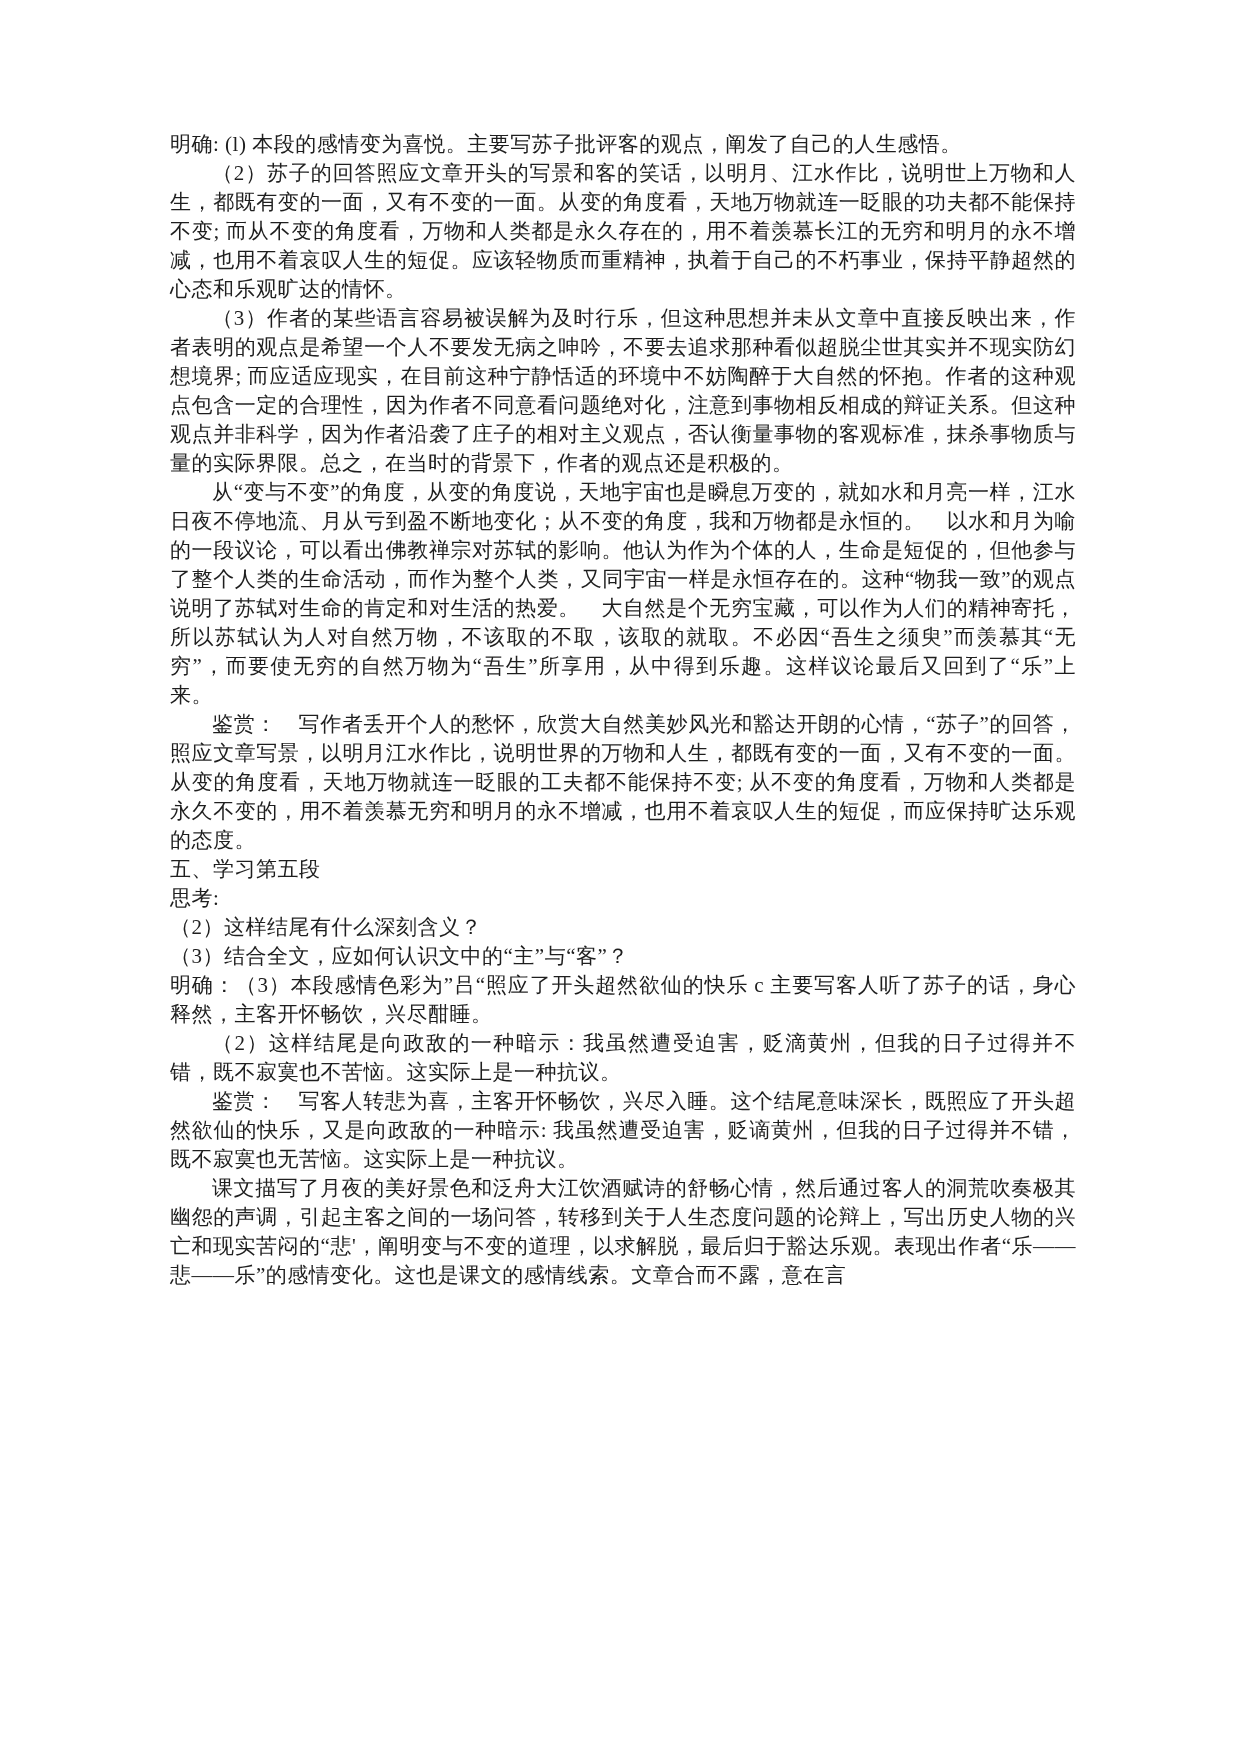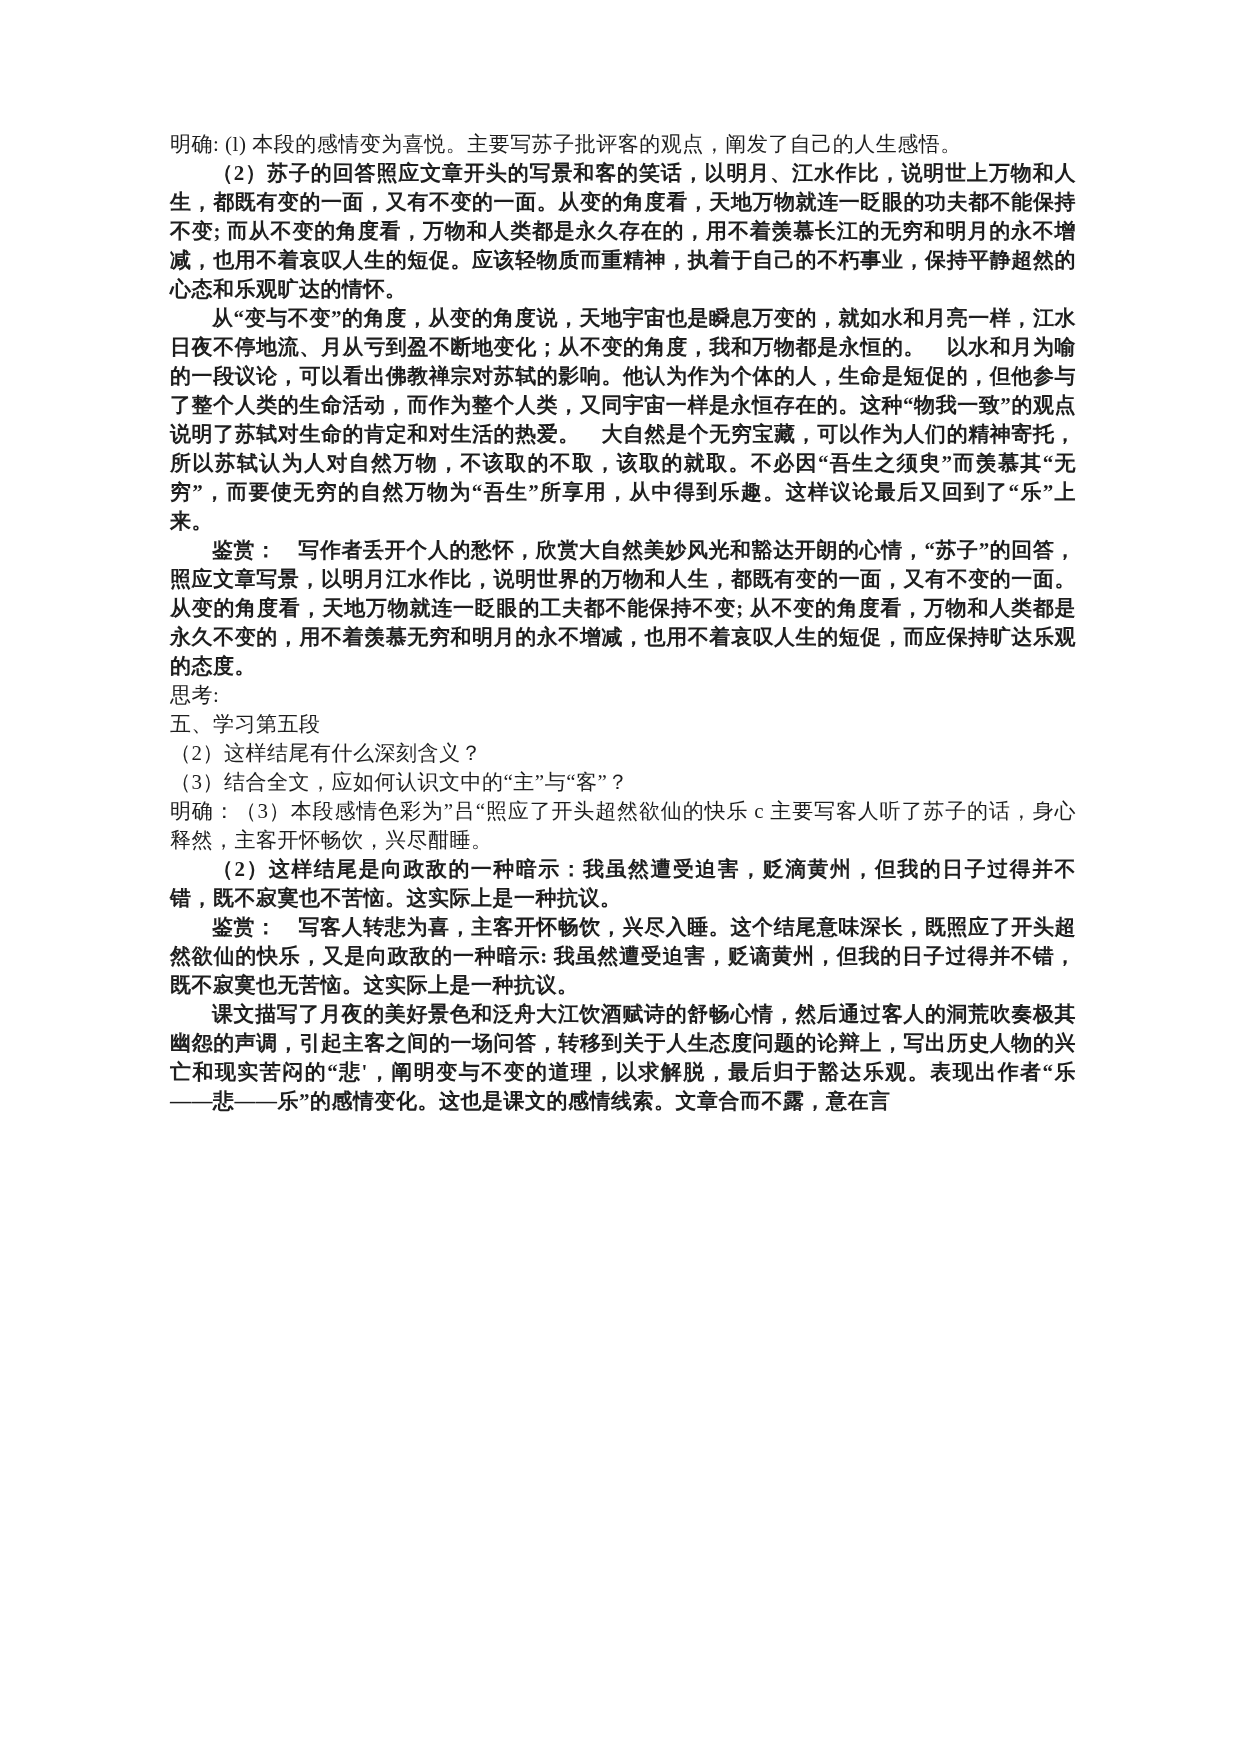--- a/index.html
+++ b/index.html
@@ -28,34 +28,34 @@
     text-align: justify;
     letter-spacing: 0.5px;
   }
   .doc-body p.para {
     margin: 0;
     padding: 0;
     word-break: break-all;
   }
   .doc-body p.para.indent {
     text-indent: 2em;
-    font-weight: bold;
   }
 </style>
 </head>
 <body>
 
 <div class="page">
   <div class="doc-body" id="doc-body">
       <p class="para">明确: (l) 本段的感情变为喜悦。主要写苏子批评客的观点，阐发了自己的人生感悟。</p>
       <p class="para indent">（2）苏子的回答照应文章开头的写景和客的笑话，以明月、江水作比，说明世上万物和人生，都既有变的一面，又有不变的一面。从变的角度看，天地万物就连一眨眼的功夫都不能保持不变; 而从不变的角度看，万物和人类都是永久存在的，用不着羡慕长江的无穷和明月的永不增减，也用不着哀叹人生的短促。应该轻物质而重精神，执着于自己的不朽事业，保持平静超然的心态和乐观旷达的情怀。</p>
+      <p class="para indent">（3）作者的某些语言容易被误解为及时行乐，但这种思想并未从文章中直接反映出来，作者表明的观点是希望一个人不要发无病之呻吟，不要去追求那种看似超脱尘世其实并不现实防幻想境界; 而应适应现实，在目前这种宁静恬适的环境中不妨陶醉于大自然的怀抱。作者的这种观点包含一定的合理性，因为作者不同意看问题绝对化，注意到事物相反相成的辩证关系。但这种观点并非科学，因为作者沿袭了庄子的相对主义观点，否认衡量事物的客观标准，抹杀事物质与量的实际界限。总之，在当时的背景下，作者的观点还是积极的。</p>
       <p class="para indent">从“变与不变”的角度，从变的角度说，天地宇宙也是瞬息万变的，就如水和月亮一样，江水日夜不停地流、月从亏到盈不断地变化；从不变的角度，我和万物都是永恒的。　以水和月为喻的一段议论，可以看出佛教禅宗对苏轼的影响。他认为作为个体的人，生命是短促的，但他参与了整个人类的生命活动，而作为整个人类，又同宇宙一样是永恒存在的。这种“物我一致”的观点说明了苏轼对生命的肯定和对生活的热爱。　大自然是个无穷宝藏，可以作为人们的精神寄托，所以苏轼认为人对自然万物，不该取的不取，该取的就取。不必因“吾生之须臾”而羡慕其“无穷”，而要使无穷的自然万物为“吾生”所享用，从中得到乐趣。这样议论最后又回到了“乐”上来。</p>
       <p class="para indent">鉴赏：　写作者丢开个人的愁怀，欣赏大自然美妙风光和豁达开朗的心情，“苏子”的回答，照应文章写景，以明月江水作比，说明世界的万物和人生，都既有变的一面，又有不变的一面。从变的角度看，天地万物就连一眨眼的工夫都不能保持不变; 从不变的角度看，万物和人类都是永久不变的，用不着羡慕无穷和明月的永不增减，也用不着哀叹人生的短促，而应保持旷达乐观的态度。</p>
+      <p class="para">五、学习第五段</p>
       <p class="para">思考:</p>
-      <p class="para">五、学习第五段</p>
       <p class="para">（2）这样结尾有什么深刻含义？</p>
       <p class="para">（3）结合全文，应如何认识文中的“主”与“客”？</p>
       <p class="para">明确：（3）本段感情色彩为”吕“照应了开头超然欲仙的快乐 c 主要写客人听了苏子的话，身心释然，主客开怀畅饮，兴尽酣睡。</p>
       <p class="para indent">（2）这样结尾是向政敌的一种暗示：我虽然遭受迫害，贬滴黄州，但我的日子过得并不错，既不寂寞也不苦恼。这实际上是一种抗议。</p>
       <p class="para indent">鉴赏：　写客人转悲为喜，主客开怀畅饮，兴尽入睡。这个结尾意味深长，既照应了开头超然欲仙的快乐，又是向政敌的一种暗示: 我虽然遭受迫害，贬谪黄州，但我的日子过得并不错，既不寂寞也无苦恼。这实际上是一种抗议。</p>
       <p class="para indent">课文描写了月夜的美好景色和泛舟大江饮酒赋诗的舒畅心情，然后通过客人的洞荒吹奏极其幽怨的声调，引起主客之间的一场问答，转移到关于人生态度问题的论辩上，写出历史人物的兴亡和现实苦闷的“悲'，阐明变与不变的道理，以求解脱，最后归于豁达乐观。表现出作者“乐——悲——乐”的感情变化。这也是课文的感情线索。文章合而不露，意在言</p>
     </div>
 </div>
 
 </body></html>

